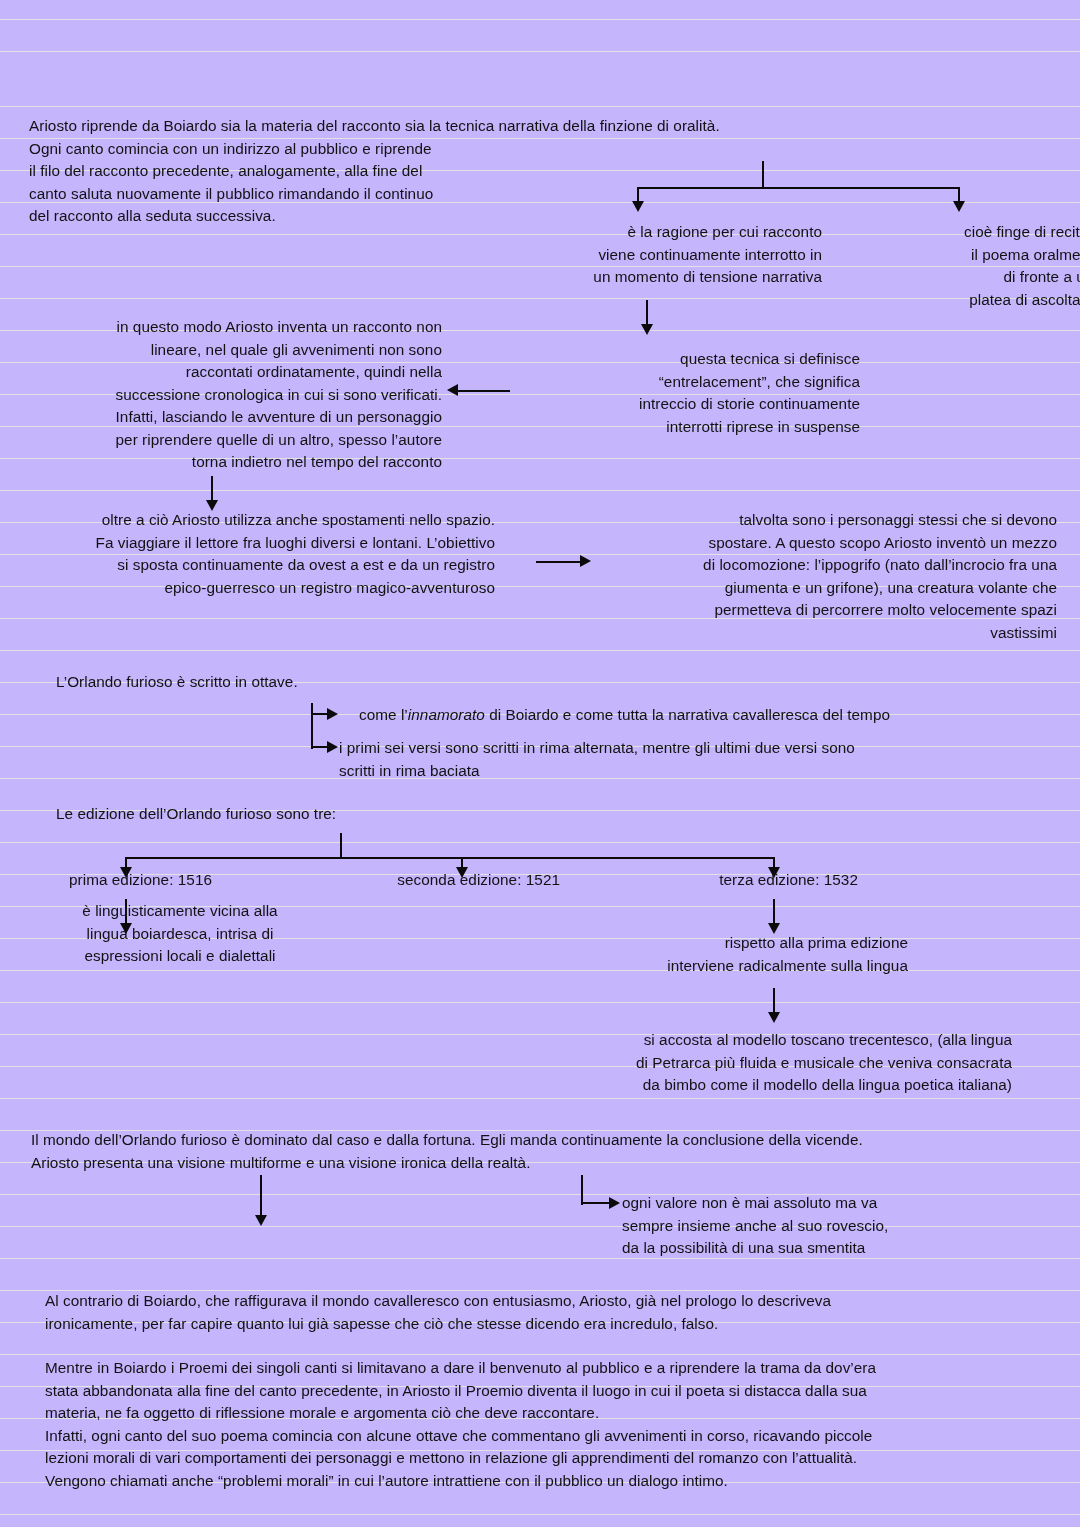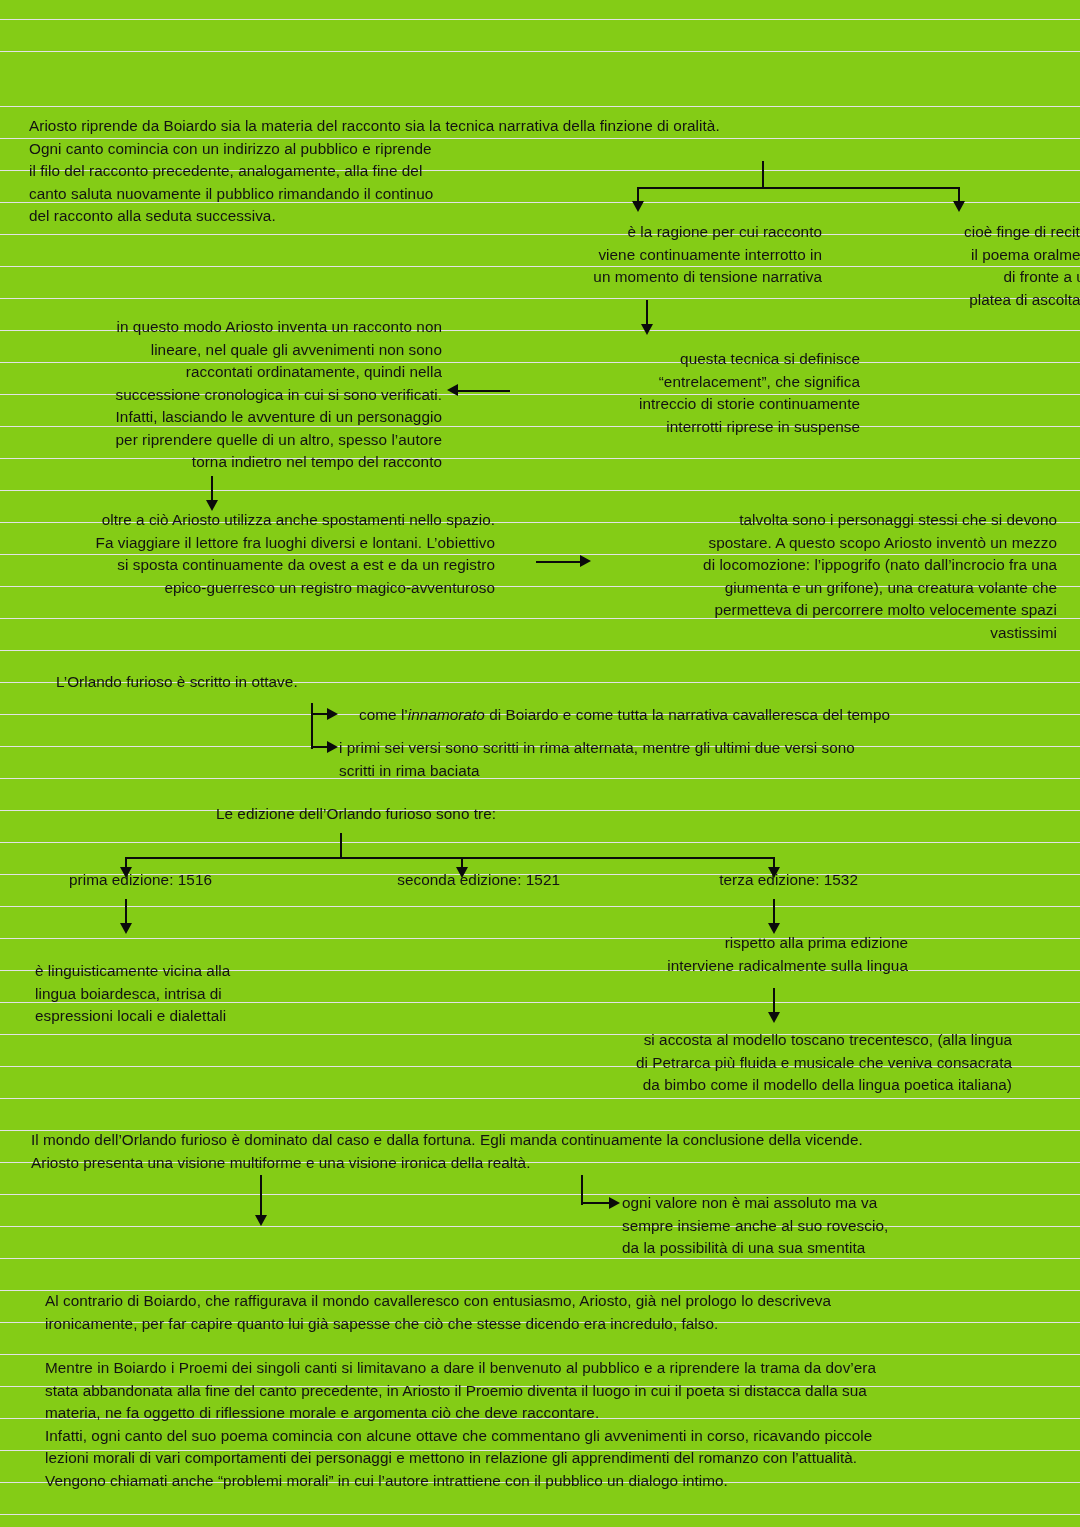--- a/index.html
+++ b/index.html
@@ -8,21 +8,21 @@
     background: #ffffff;
   }
   body {
     font-family: "Liberation Sans", sans-serif;
     color: #1a1a1a;
   }
   #page {
     position: relative;
     width: 1080px;
     height: 1527px;
-    background: #84cc16;
+    background: #c4b5fd;
     overflow: hidden;
   }
   
   #rules {
     position: absolute;
     left: 0;
     top: 0;
     width: 1080px;
     height: 1527px;
     background-image: repeating-linear-gradient(
@@ -152,42 +152,42 @@
   <div class="hline" style="left:311px; top:713px; width:18px;"></div>
   <div class="ahead-right" style="left:327px; top:708px;"></div>
   <div class="hline" style="left:311px; top:746px; width:18px;"></div>
   <div class="ahead-right" style="left:327px; top:741px;"></div>
 
   <div class="txt lft" style="left:343px; top:704px; width:700px;margin-left:16px;"><span>come l’</span><span class="ital">innamorato</span><span> di Boiardo e come tutta la narrativa cavalleresca del tempo</span></div>
 
   <div class="txt lft" style="left:339px; top:737px; width:680px;">i primi sei versi sono scritti in rima alternata, mentre gli ultimi due versi sono
 scritti in rima baciata</div>
 
-  <div class="txt lft" style="left:56px; top:803px; width:600px;text-align:center;">Le edizione dell’Orlando furioso sono tre:</div>
+  <div class="txt lft" style="left:56px; top:803px; width:600px;">Le edizione dell’Orlando furioso sono tre:</div>
 
   <div class="vline" style="left:340px; top:833px; height:26px;"></div>
   <div class="hline" style="left:125px; top:857px; width:650px;"></div>
   <div class="vline" style="left:125px; top:857px; height:12px;"></div>
   <div class="ahead-down" style="left:120px; top:867px;"></div>
   <div class="vline" style="left:461px; top:857px; height:12px;"></div>
   <div class="ahead-down" style="left:456px; top:867px;"></div>
   <div class="vline" style="left:773px; top:857px; height:12px;"></div>
   <div class="ahead-down" style="left:768px; top:867px;"></div>
 
   <div class="txt ctr" style="left:40px; top:869px; width:172px;">prima edizione: 1516</div>
   <div class="txt ctr" style="left:365px; top:869px; width:195px;">seconda edizione: 1521</div>
   <div class="txt ctr" style="left:690px; top:869px; width:168px;">terza edizione: 1532</div>
 
   <div class="vline" style="left:125px; top:899px; height:26px;"></div>
   <div class="ahead-down" style="left:120px; top:923px;"></div>
 
   <div class="vline" style="left:773px; top:899px; height:26px;"></div>
   <div class="ahead-down" style="left:768px; top:923px;"></div>
 
-  <div class="txt lft" style="left:35px; top:960px; width:290px;">è linguisticamente vicina alla
+  <div class="txt lft" style="left:35px; top:900px; width:290px;text-align:center;">è linguisticamente vicina alla
 lingua boiardesca, intrisa di
 espressioni locali e dialettali</div>
 
   <div class="txt ctr" style="left:640px; top:932px; width:268px;">rispetto alla prima edizione
 interviene radicalmente sulla lingua</div>
 
   <div class="vline" style="left:773px; top:988px; height:26px;"></div>
   <div class="ahead-down" style="left:768px; top:1012px;"></div>
 
   <div class="txt lft" style="left:31px; top:1129px; width:1020px;">Il mondo dell’Orlando furioso è dominato dal caso e dalla fortuna. Egli manda continuamente la conclusione della vicende.

